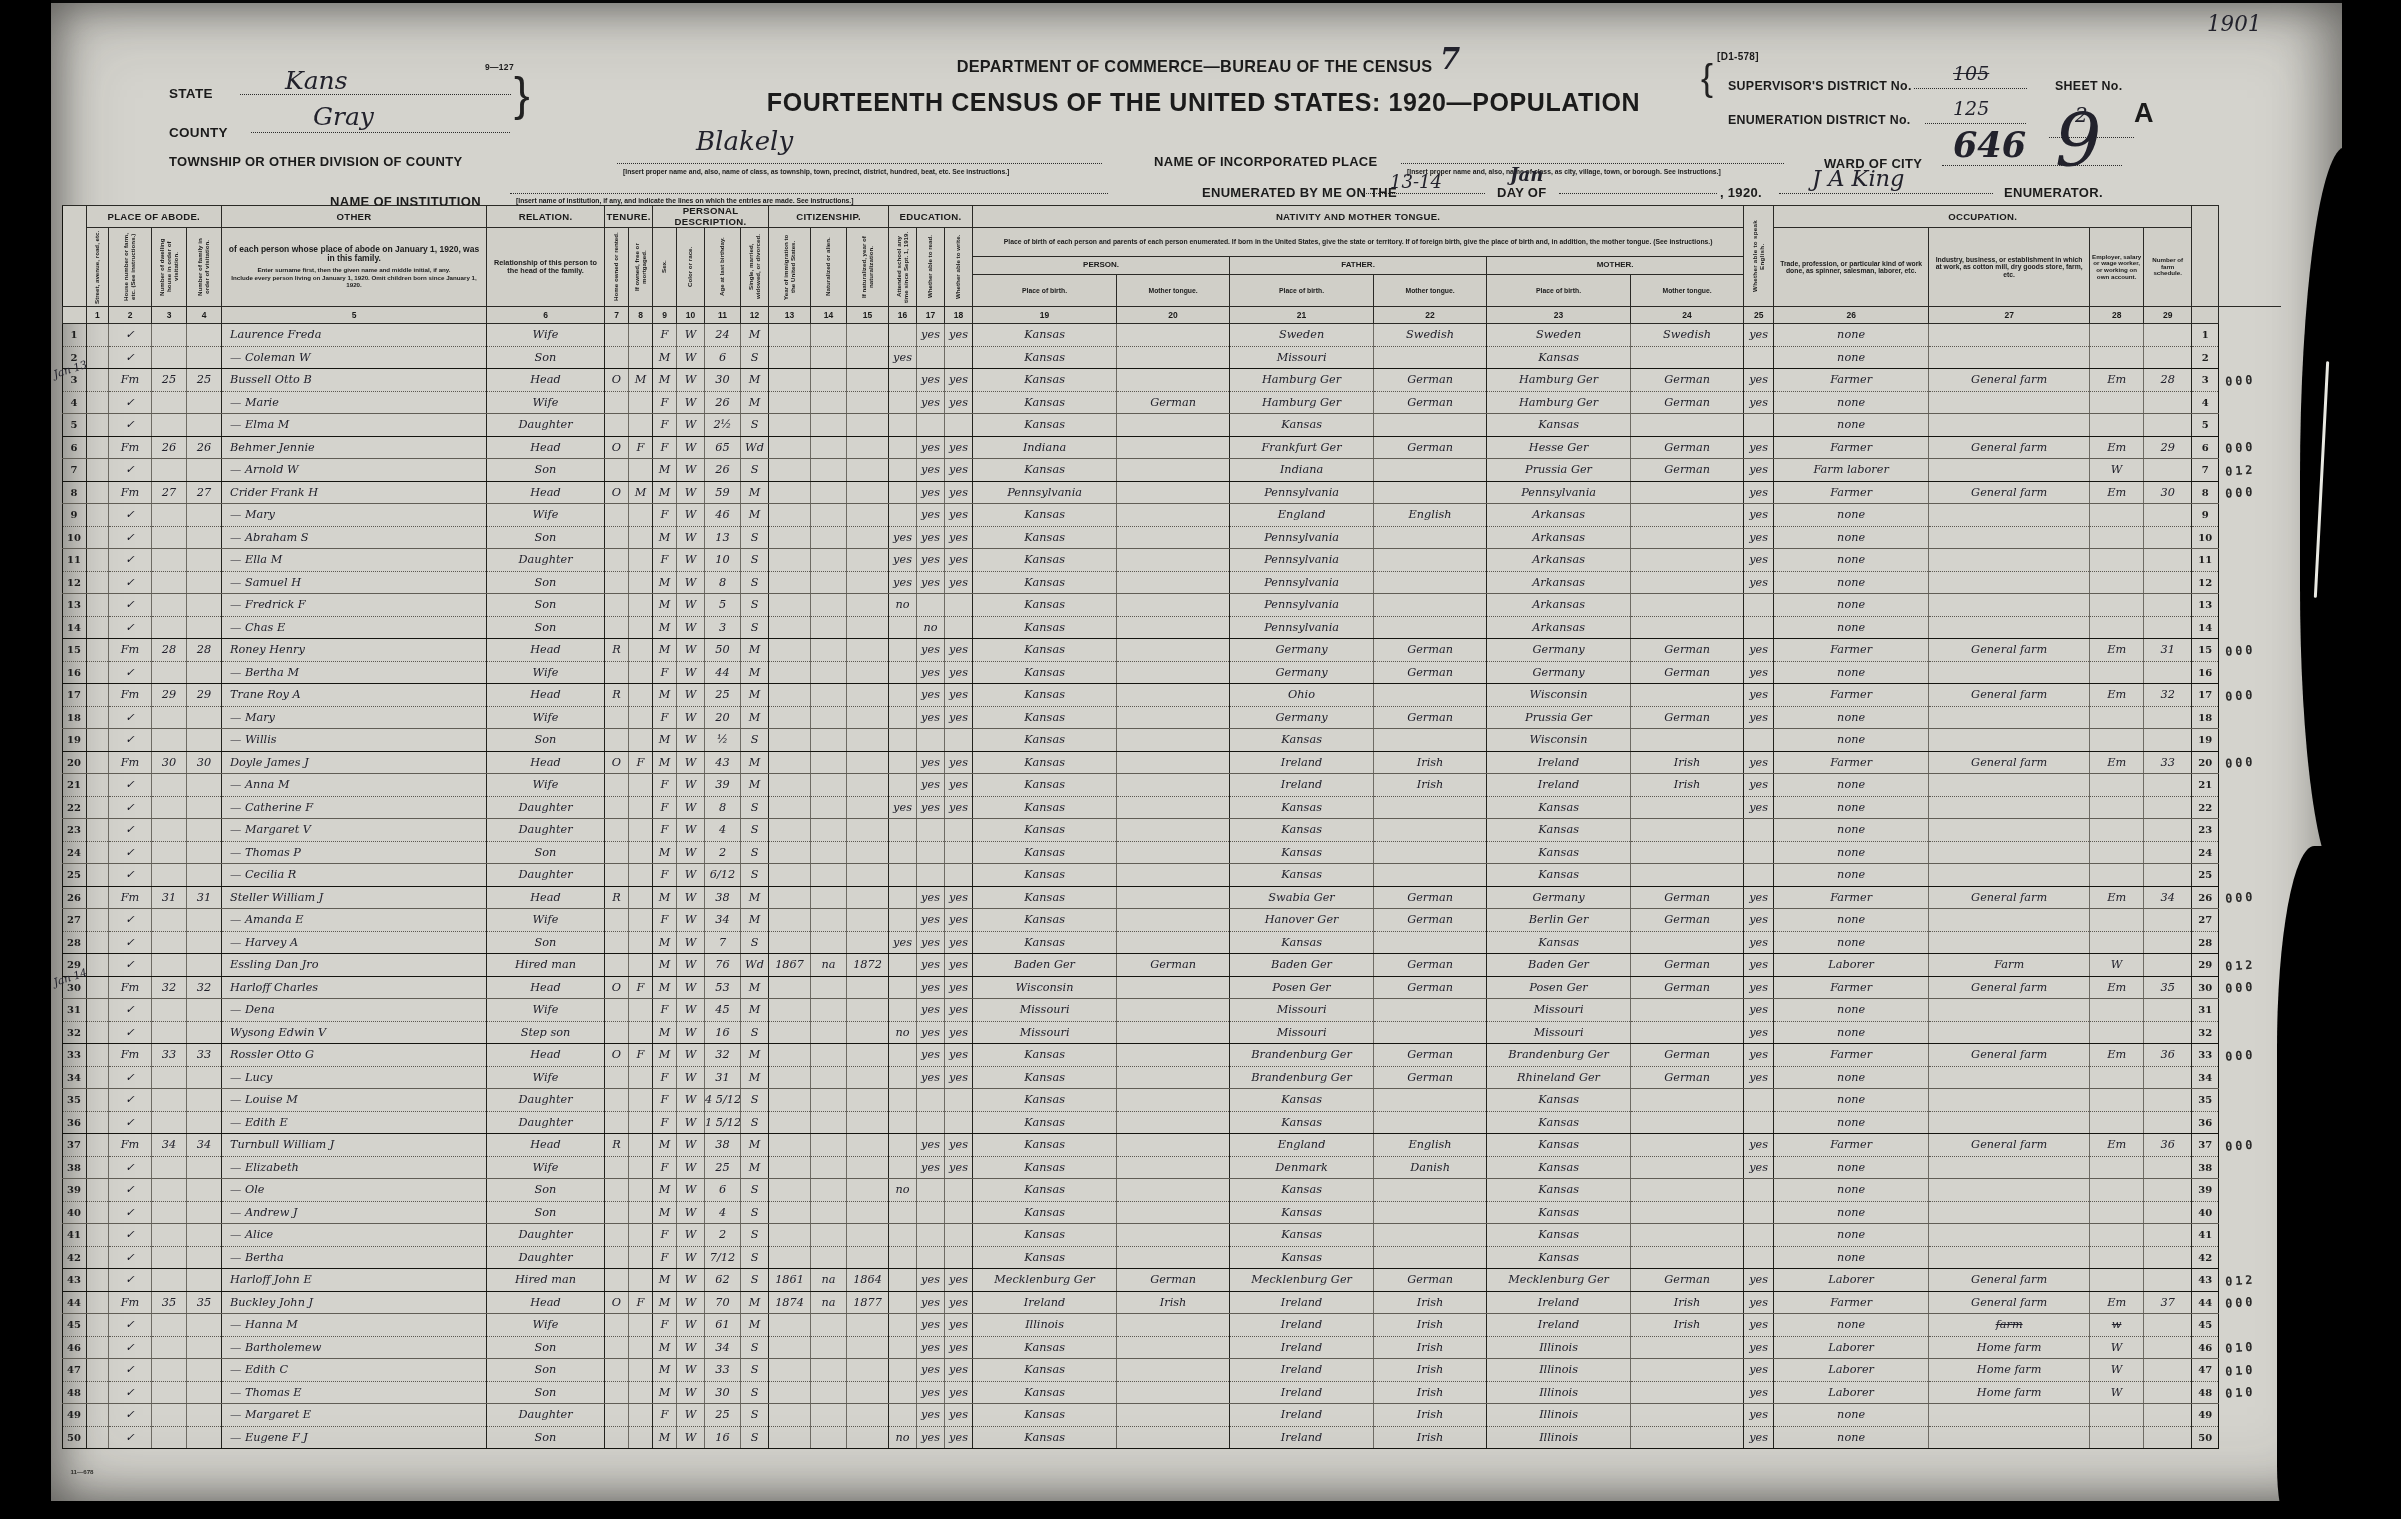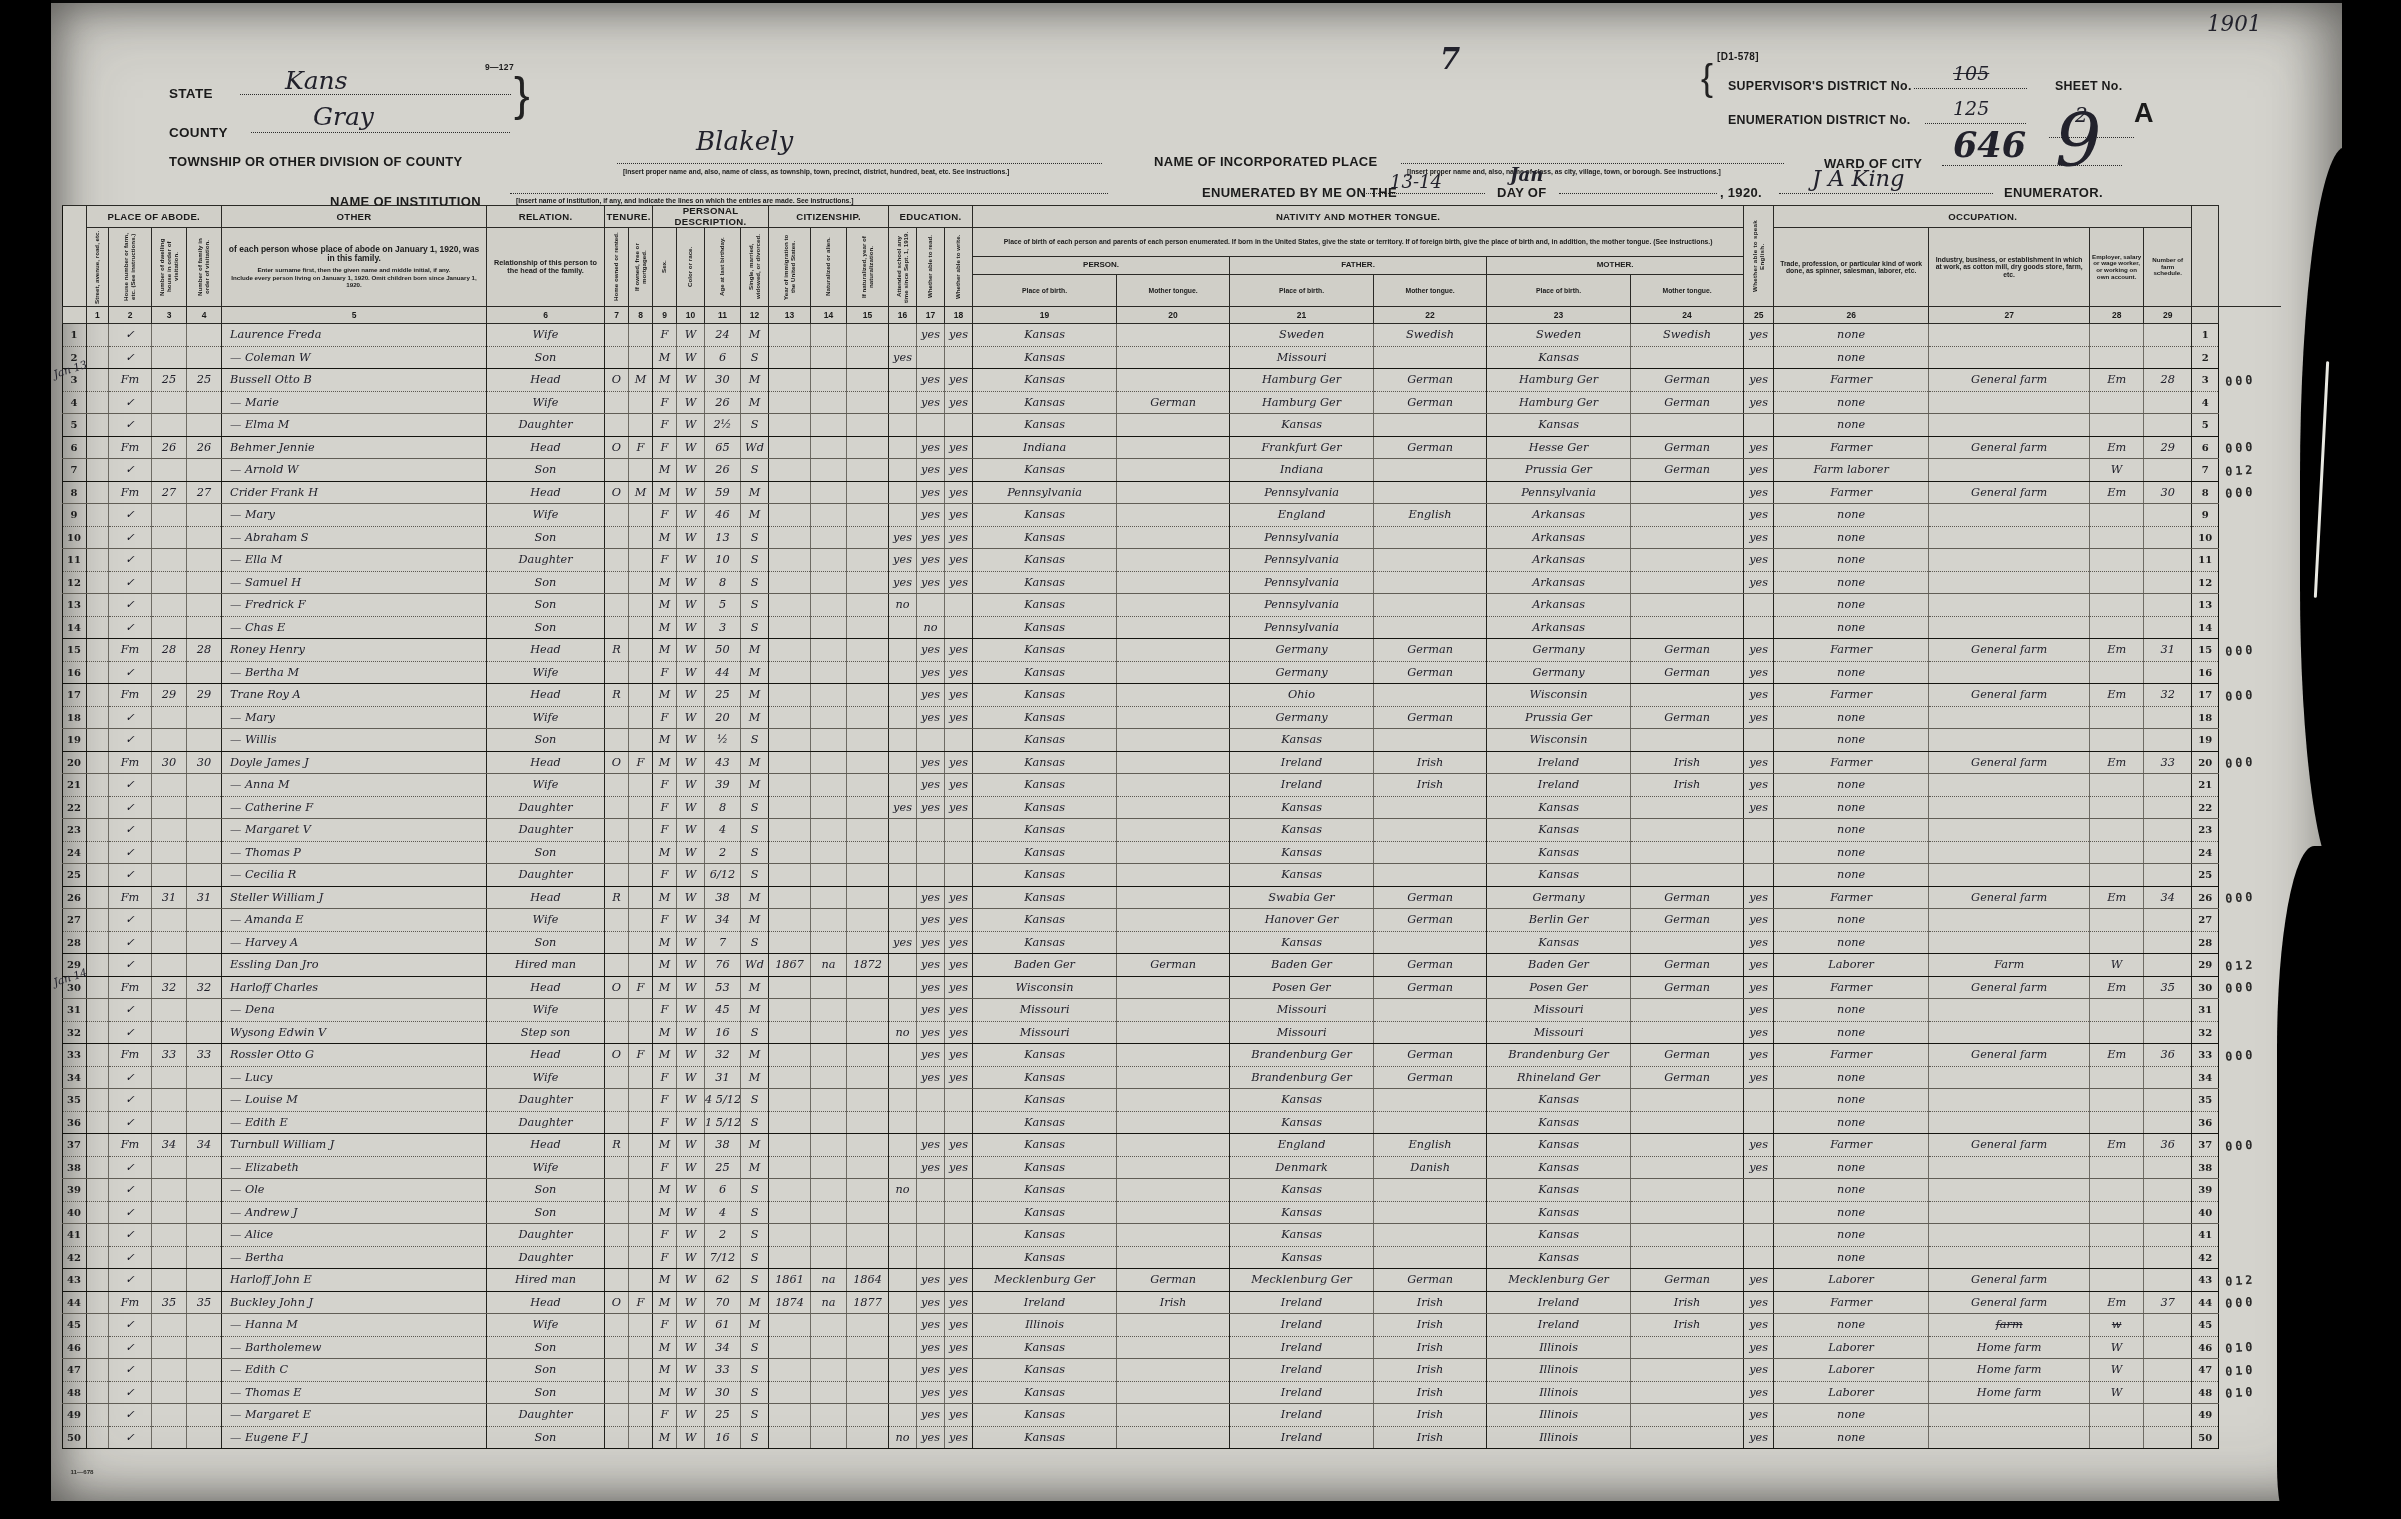--- a/index.html
+++ b/index.html
@@ -66,22 +66,24 @@
   .strike{text-decoration:line-through;}
   .mnote{position:absolute;left:4.5px;font-size:10.7px;transform:rotate(-18deg);white-space:nowrap;}
   .footprint{position:absolute;left:22.5px;top:1465px;font-size:6.2px;font-weight:bold;color:#2e2e2a;}
 </style>
 </head>
 <body>
 
 <div class="sheet" id="sheet">
 
   <div class="ph lbl" style="left:437px;top:59px;font-size:8.5px;">9—127</div>
+  <div class="ph lbl" style="left:738px;top:54px;width:817px;text-align:center;font-size:16.3px;">DEPARTMENT OF COMMERCE—BUREAU OF THE CENSUS</div>
   <div class="ph hw" style="left:1392px;top:39px;font-size:29px;font-weight:bold;">7</div>
   <div class="ph lbl" style="left:1669px;top:48px;font-size:10px;">[D1-578]</div>
+  <div class="ph lbl" style="left:620px;top:85px;width:1071px;text-align:center;font-size:25px;letter-spacing:0.6px;">FOURTEENTH CENSUS OF THE UNITED STATES: 1920—POPULATION</div>
   <div class="ph hw" style="left:2159px;top:8px;font-size:21.4px;">1901</div>
 
   <div class="ph lbl" style="left:121px;top:83px;font-size:13.5px;">STATE</div>
   <span class="ph dotline" style="left:192px;top:79px;width:271px;"></span>
   <div class="ph hw" style="left:237px;top:63px;font-size:25px;">Kans</div>
 
   <div class="ph lbl" style="left:121px;top:122px;font-size:13.5px;">COUNTY</div>
   <span class="ph dotline" style="left:203px;top:117px;width:259px;"></span>
   <div class="ph hw" style="left:265px;top:99px;font-size:25px;">Gray</div>
   <div class="ph brace" style="left:466px;top:63px;">}</div>

